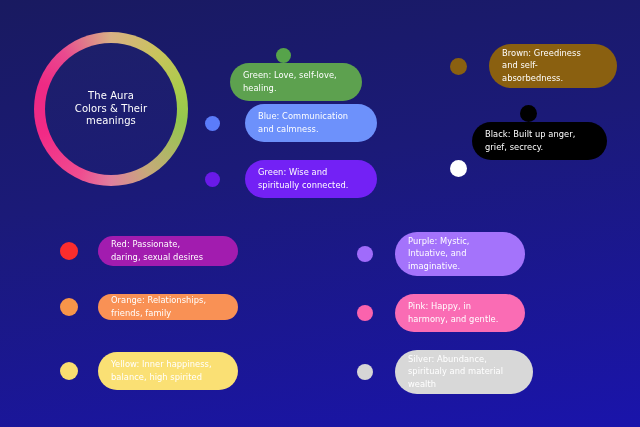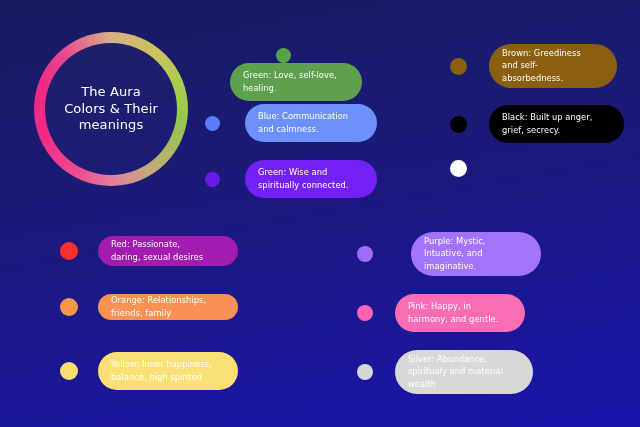--- a/index.html
+++ b/index.html
@@ -36,21 +36,21 @@
     content:"";
     position:absolute;
     left:11px; top:11px; right:11px; bottom:11px;
     border-radius:50%;
     background: linear-gradient(170deg, #1d1f69 0%, #1c1c76 100%);
   }
   #ring-title {
     position:relative;
     z-index:2;
     color:#ffffff;
-    font-size:13px;
+    font-size:10px;
     line-height:1.26;
     text-align:center;
     letter-spacing:0.1px;
     width:130px;
     white-space:pre-line;
   }
 
   
   .item { position:absolute; display:flex; align-items:center; }
   .dot {
@@ -107,21 +107,21 @@
 
 <div class="item" style="left:450px; top:44px;">
   <span class="dot" style="width: 17px; height: 17px; background: rgb(138, 96, 16);"></span>
   <span class="pill" style="margin-left: 22px; width: 128px; height: 44px; background: rgb(138, 96, 16);">
     <span class="pill-text" style="color: rgb(255, 255, 255);">Brown: Greediness
 and self-
 absorbedness.</span>
   </span>
 </div>
 
-<div class="item" style="left:450px; top:105px;">
+<div class="item" style="left:450px; top:105px;flex-direction:column;">
   <span class="dot" style="width: 17px; height: 17px; background: rgb(0, 0, 0);"></span>
   <span class="pill" style="margin-left: 22px; width: 135px; height: 38px; background: rgb(0, 0, 0);">
     <span class="pill-text" style="color: rgb(255, 255, 255);">Black: Built up anger,
 grief, secrecy.</span>
   </span>
 </div>
 
 <div class="item" style="left:450px; top:160px;">
   <span class="dot" style="width: 17px; height: 17px; background: rgb(255, 255, 255);"></span>
 </div>
@@ -143,21 +143,21 @@
 </div>
 
 <div class="item" style="left:60px; top:352px;">
   <span class="dot" style="width: 18px; height: 18px; background: rgb(250, 222, 112);"></span>
   <span class="pill" style="margin-left: 20px; width: 140px; height: 38px; background: rgb(250, 224, 116);">
     <span class="pill-text" style="color: rgb(255, 255, 255);">Yellow: Inner happiness,
 balance, high spirited</span>
   </span>
 </div>
 
-<div class="item" style="left:357px; top:232px;gap:16px;">
+<div class="item" style="left:357px; top:232px;">
   <span class="dot" style="width: 16px; height: 16px; background: rgb(160, 107, 251);"></span>
   <span class="pill" style="margin-left: 22px; width: 130px; height: 44px; background: rgb(164, 115, 251);">
     <span class="pill-text" style="color: rgb(255, 255, 255);">Purple: Mystic,
 Intuative, and
 imaginative.</span>
   </span>
 </div>
 
 <div class="item" style="left:357px; top:294px;">
   <span class="dot" style="width: 16px; height: 16px; background: rgb(250, 99, 173);"></span>

